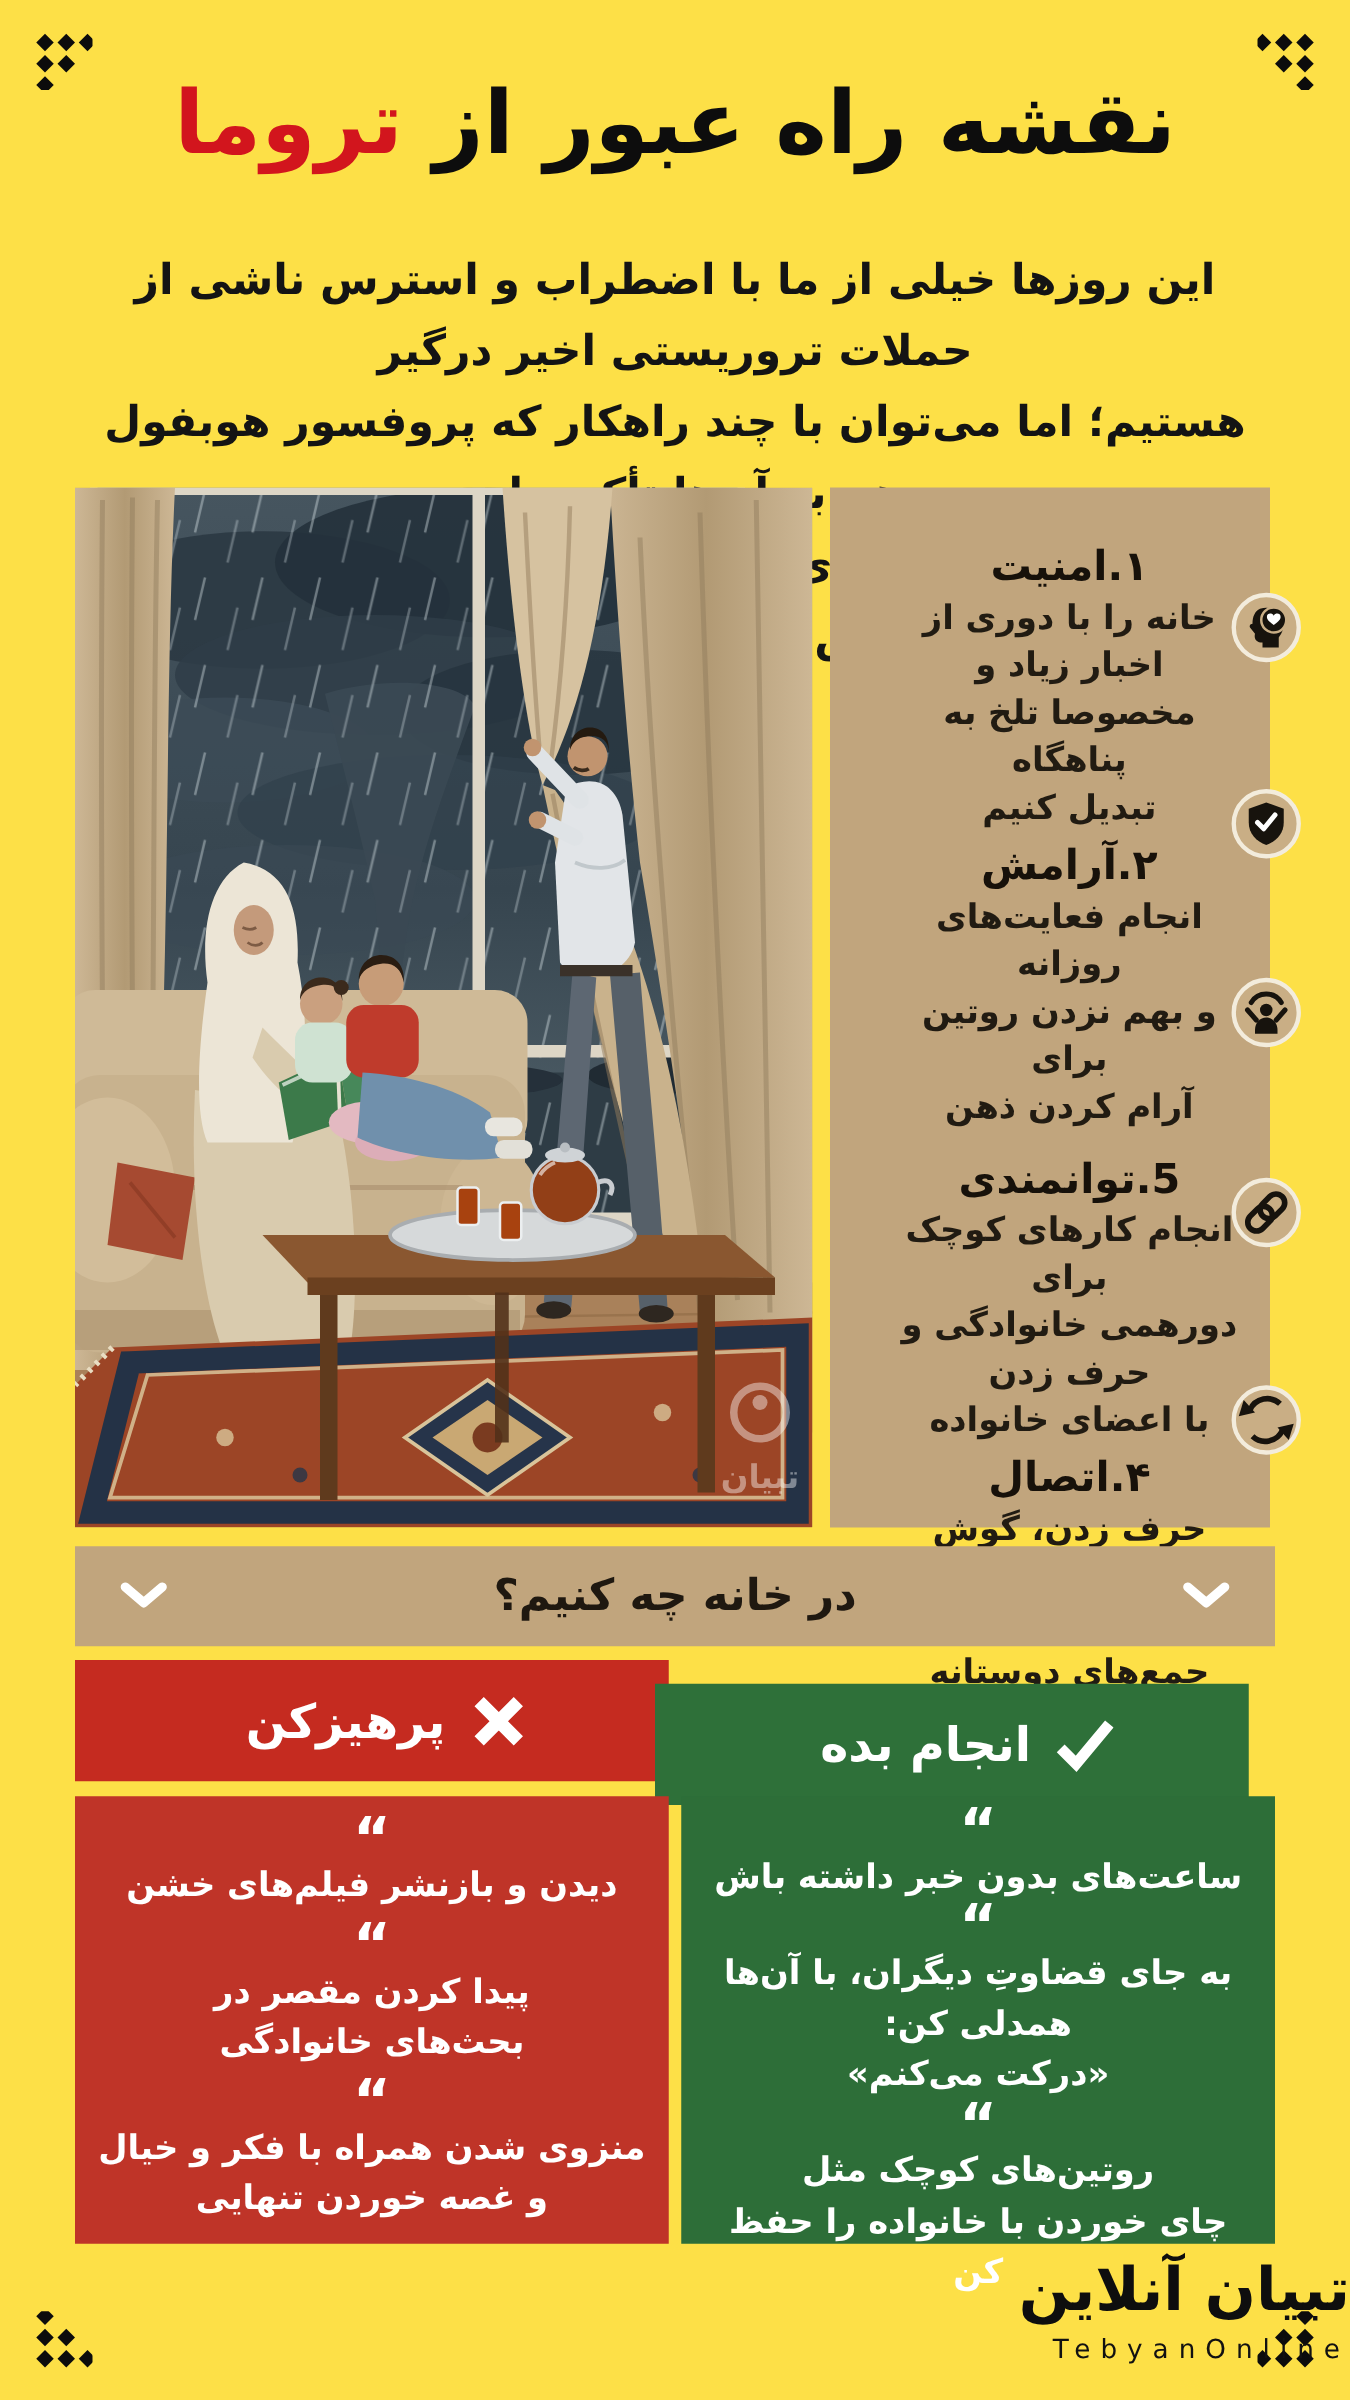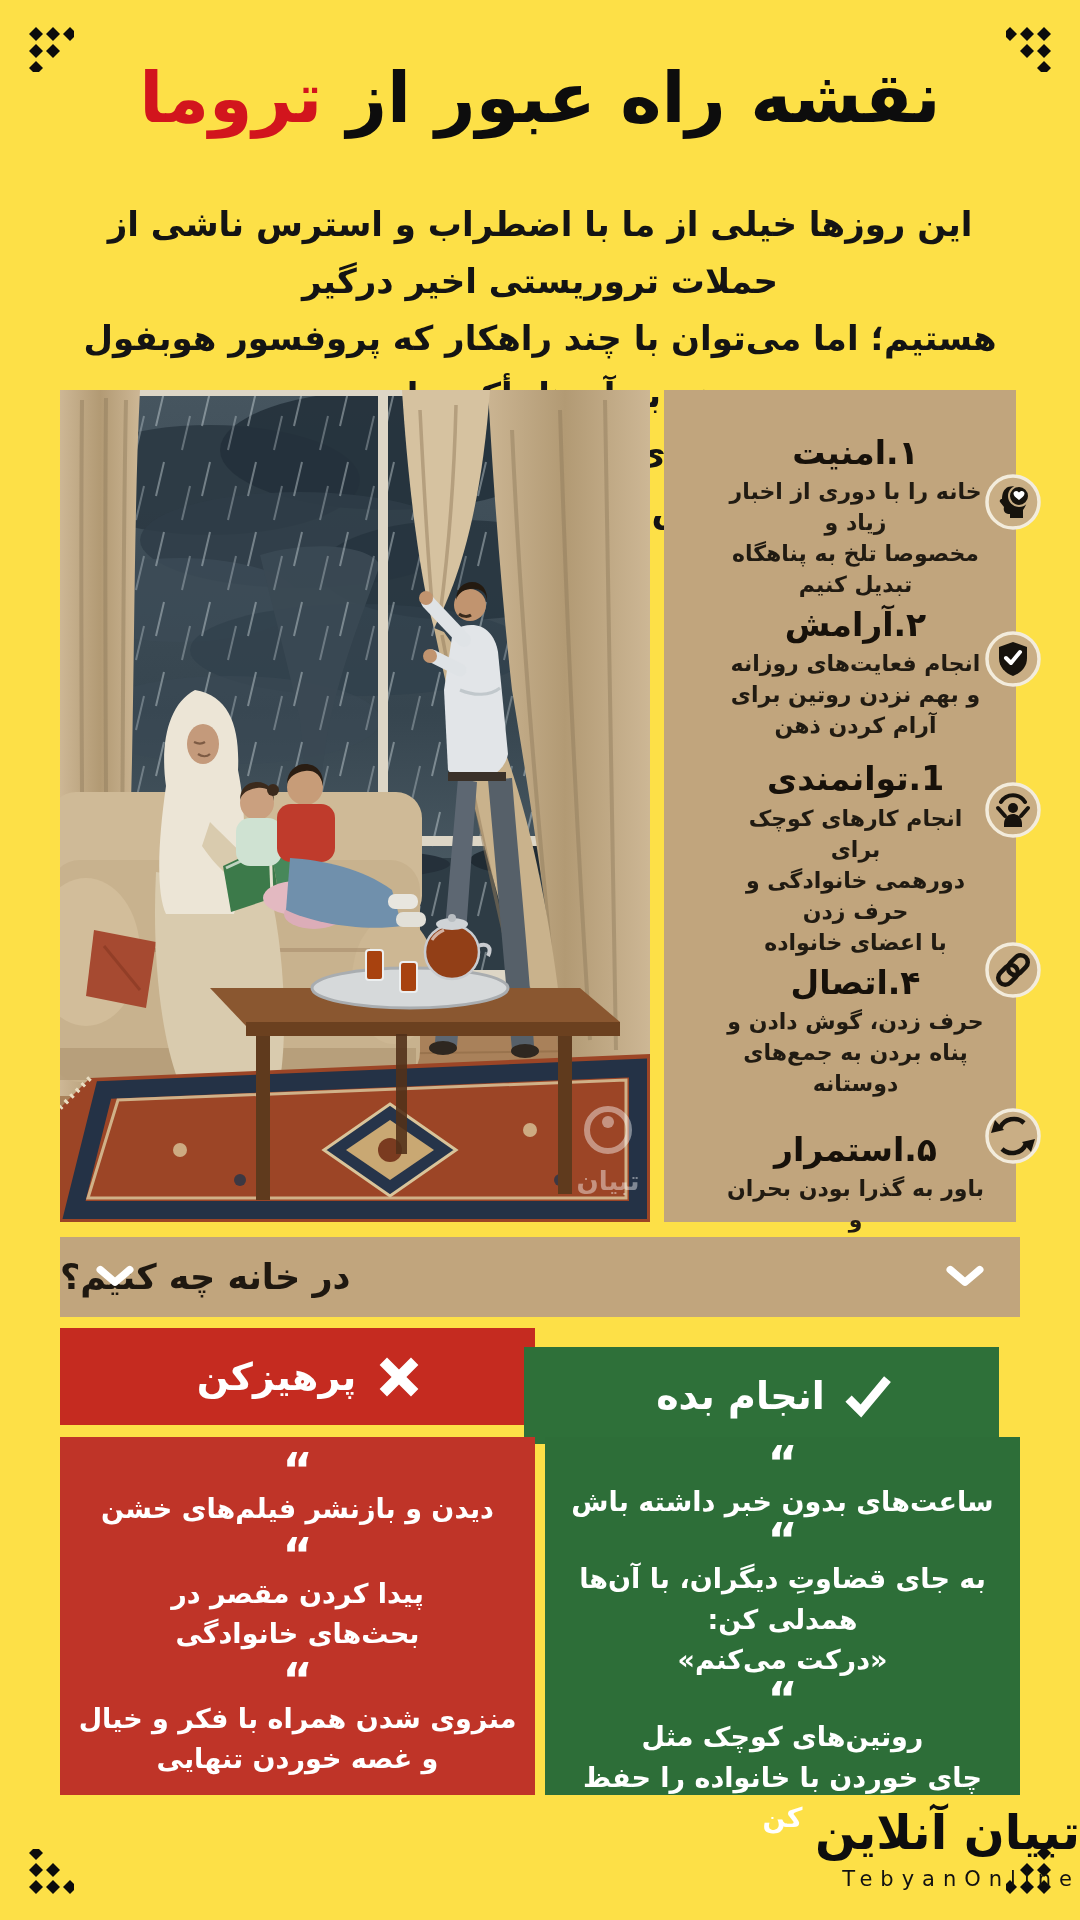--- a/index.html
+++ b/index.html
@@ -39,33 +39,33 @@
   }
   .hero svg { display:block; width:100%; height:100%; }
 
   
   .panel {
     position:absolute; left:664px; top:390px; width:352px; height:832px;
     background:#c1a57d; padding:40px 26px 0 57px;
   }
   .rm-item { text-align:center; }
   .rm-title { font-size:33px; line-height:1.4; font-weight:bold; color:#17110a; }
-  .rm-body  { font-size:22px; line-height:1.41; font-weight:bold; color:#211b12; }
+  .rm-body  { font-size:27px; line-height:1.41; font-weight:bold; color:#211b12; }
   .mb2 { margin-bottom:2px; } .mb15 { margin-bottom:15px; } .mb28 { margin-bottom:28px; }
   .rm-icon {
     position:absolute; right:-26px; width:58px; height:58px;
   }
   .rm-icon svg { display:block; width:100%; height:100%; }
   .icon-pos-1 { top:83px; } .icon-pos-2 { top:240px; } .icon-pos-3 { top:391px; }
   .icon-pos-4 { top:551px; } .icon-pos-5 { top:717px; }
 
   
   .divider {
     position:absolute; left:60px; top:1237px; width:960px; height:80px;
-    background:#c1a57d; display:flex; align-items:center; justify-content:flex-end;
+    background:#c1a57d; display:flex; align-items:center; justify-content:center;
   }
   .divider-label { font-size:35px; font-weight:bold; color:#1f1810; }
   .chev { position:absolute; top:28px; width:38px; height:24px; }
   .chev svg { display:block; width:100%; height:100%; }
   .chev-right { right:36px; } .chev-left { left:36px; }
 
   
   .col-header {
     position:absolute; top:1328px; width:475px; height:97px;
     display:flex; align-items:center; justify-content:center; gap:20px;
@@ -326,21 +326,21 @@
 مخصوصا تلخ به پناهگاه
 تبدیل کنیم</div>
     </div>
     <div class="rm-item mb15">
       <div class="rm-title">۲.آرامش</div>
       <div class="rm-body preline">انجام فعایت‌های روزانه
 و بهم نزدن روتین برای
 آرام کردن ذهن</div>
     </div>
     <div class="rm-item mb2">
-      <div class="rm-title">1.توانمندی</div>
+      <div class="rm-title">5.توانمندی</div>
       <div class="rm-body preline">انجام کارهای کوچک برای
 دورهمی خانوادگی و حرف زدن
 با اعضای خانواده</div>
     </div>
     <div class="rm-item mb28">
       <div class="rm-title">۴.اتصال</div>
       <div class="rm-body preline">حرف زدن، گوش دادن و
 پناه بردن به جمع‌های دوستانه</div>
     </div>
     <div class="rm-item">

